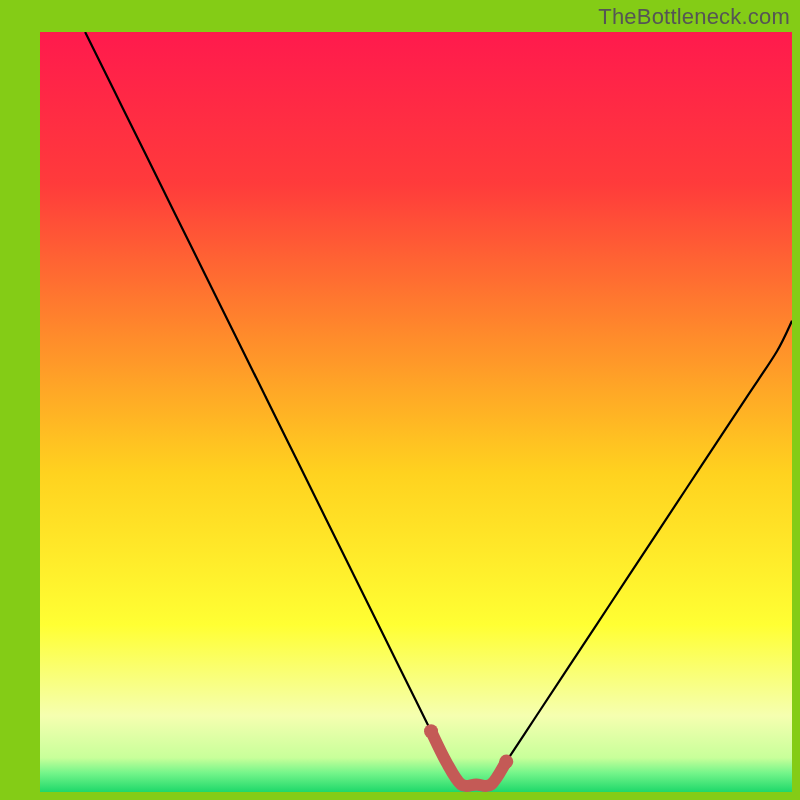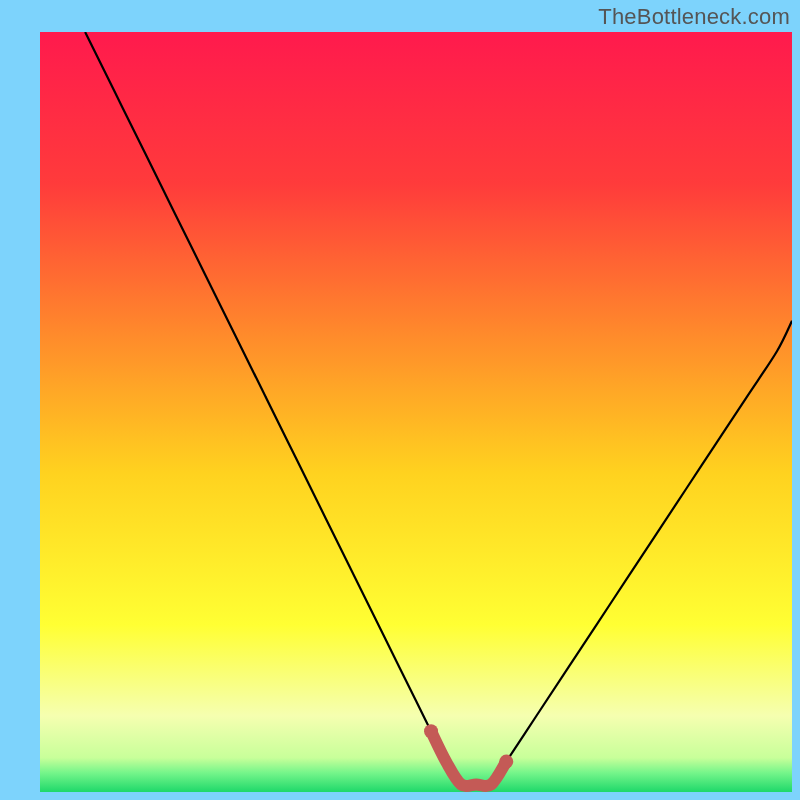--- a/index.html
+++ b/index.html
@@ -8,21 +8,21 @@
     width: 800px;
     height: 800px;
     background: #000;
     font-family: Arial, Helvetica, sans-serif;
     overflow: hidden;
   }
   .frame {
     position: relative;
     width: 800px;
     height: 800px;
-    background: #7dd3fc;
+    background: #84cc16;
   }
   .attribution {
     position: absolute;
     top: 4px;
     right: 10px;
     color: #555;
     font-size: 22px;
     letter-spacing: 0.2px;
     z-index: 10;
   }

